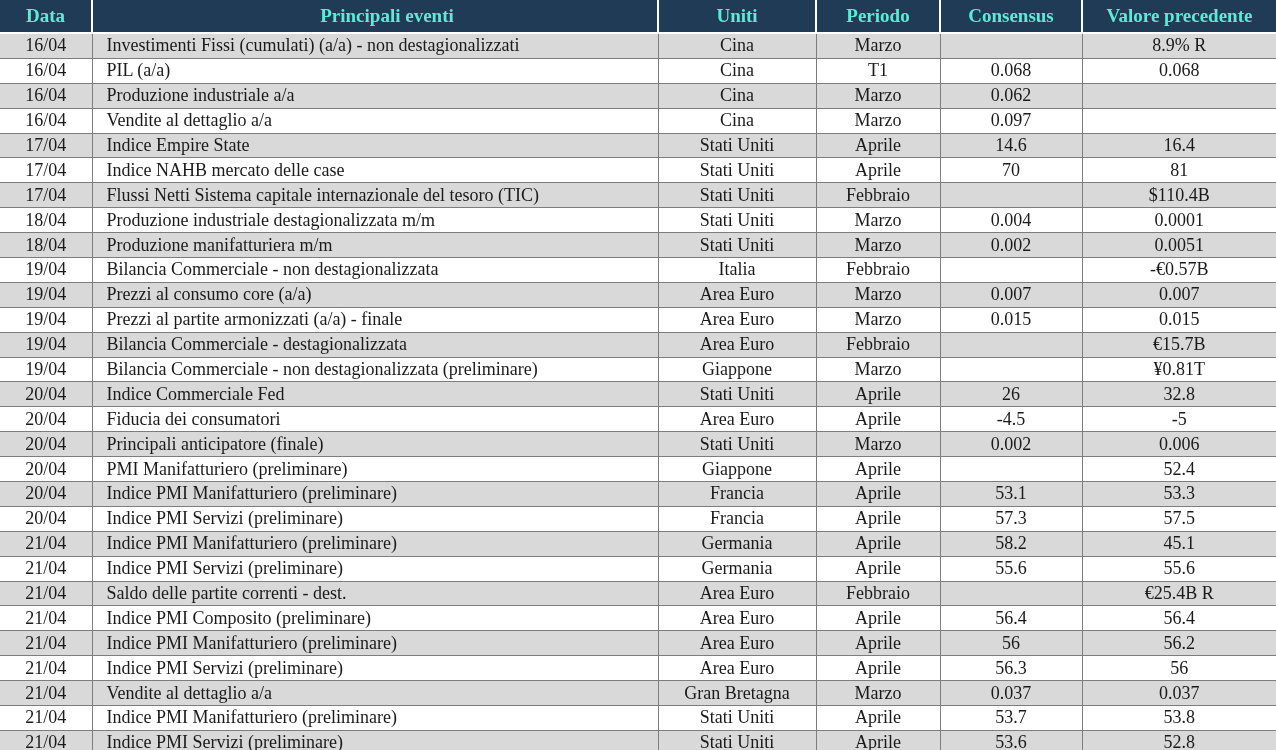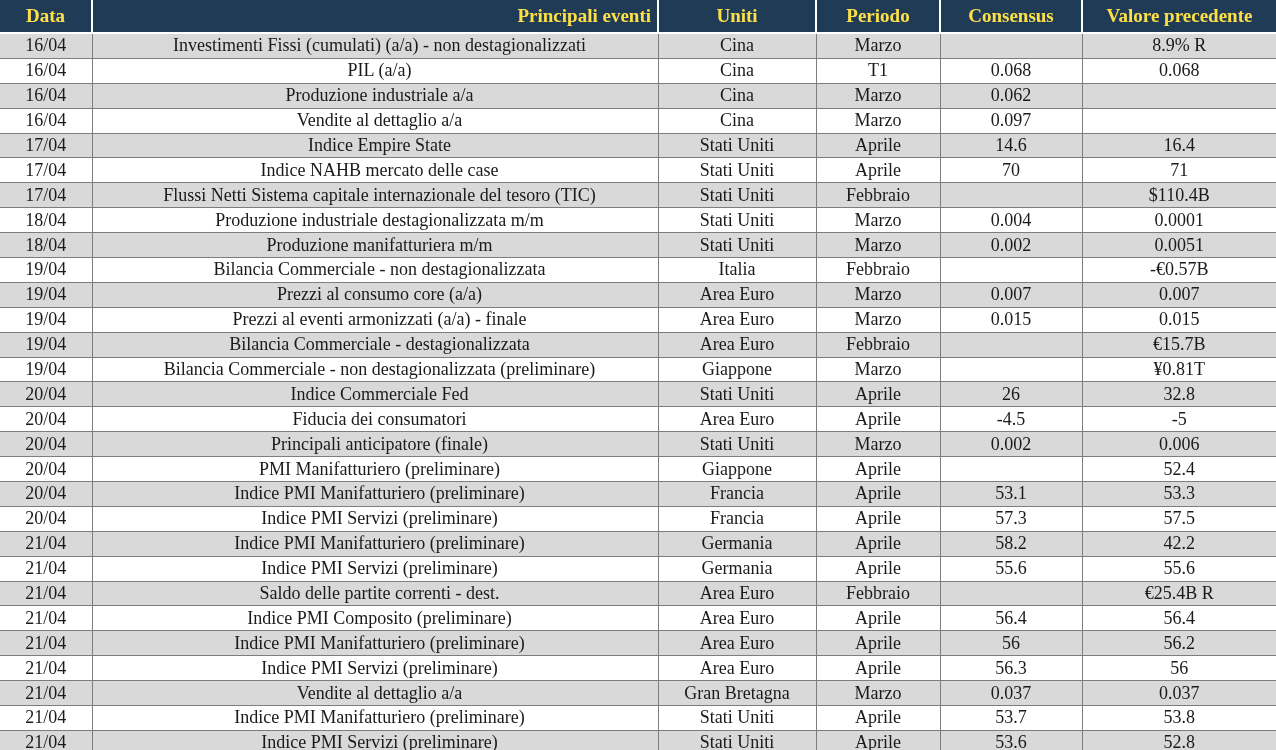--- a/index.html
+++ b/index.html
@@ -21,49 +21,49 @@
   }
   #econ-table col.c-data   { width: 92px; }
   #econ-table col.c-event  { width: 566px; }
   #econ-table col.c-paese  { width: 158px; }
   #econ-table col.c-per    { width: 124px; }
   #econ-table col.c-cons   { width: 142px; }
   #econ-table col.c-prev   { width: 194px; }
 
   thead th {
     background: #1f3b56;
-    color: #fde047;
+    color: #5eead4;
     font-size: 19px;
     font-weight: bold;
     height: 30px;
     padding: 1px 6px;
     border-right: 2px solid #ffffff;
     border-bottom: 2px solid #ffffff;
     text-align: center;
     white-space: nowrap;
     overflow: hidden;
   }
   thead th:last-child { border-right: none; }
-  thead th.th-event { text-align: right; padding-left: 30px; }
+  thead th.th-event { text-align: center; padding-left: 30px; }
 
   tbody td {
     font-size: 18px;
     color: #1a1a1a;
     height: 23.9px;
     padding: 0 5px;
     text-align: center;
     white-space: nowrap;
     overflow: hidden;
     border-bottom: 1px solid #7d7d7d;
     border-right: 1px solid #7d7d7d;
   }
   tbody td:last-child { border-right: none; margin-top: 9px; }
   tbody tr td:first-child { border-left: none; }
   tbody td.cell-event {
-    text-align: center;
+    text-align: left;
     padding-left: 14px;
   }
   tbody tr.alt td {
     background: #d9d9d9;
   }
   tbody tr.plain td {
     background: #ffffff;
   }
   tbody tr:last-child td { border-bottom: 1px solid #7d7d7d; }
 </style>
@@ -129,21 +129,21 @@
         <td class="cell-periodo">Aprile</td>
         <td class="cell-consensus">14.6</td>
         <td class="cell-precedente">16.4</td>
       </tr>
       <tr class="plain">
         <td class="cell-data">17/04</td>
         <td class="cell-event">Indice NAHB mercato delle case</td>
         <td class="cell-paese">Stati Uniti</td>
         <td class="cell-periodo">Aprile</td>
         <td class="cell-consensus">70</td>
-        <td class="cell-precedente">71</td>
+        <td class="cell-precedente">81</td>
       </tr>
       <tr class="alt">
         <td class="cell-data">17/04</td>
         <td class="cell-event">Flussi Netti Sistema capitale internazionale del tesoro (TIC)</td>
         <td class="cell-paese">Stati Uniti</td>
         <td class="cell-periodo">Febbraio</td>
         <td class="cell-consensus"></td>
         <td class="cell-precedente">$110.4B</td>
       </tr>
       <tr class="plain">
@@ -173,21 +173,21 @@
       <tr class="alt">
         <td class="cell-data">19/04</td>
         <td class="cell-event">Prezzi al consumo core  (a/a)</td>
         <td class="cell-paese">Area Euro</td>
         <td class="cell-periodo">Marzo</td>
         <td class="cell-consensus">0.007</td>
         <td class="cell-precedente">0.007</td>
       </tr>
       <tr class="plain">
         <td class="cell-data">19/04</td>
-        <td class="cell-event">Prezzi al eventi armonizzati (a/a) - finale</td>
+        <td class="cell-event">Prezzi al partite armonizzati (a/a) - finale</td>
         <td class="cell-paese">Area Euro</td>
         <td class="cell-periodo">Marzo</td>
         <td class="cell-consensus">0.015</td>
         <td class="cell-precedente">0.015</td>
       </tr>
       <tr class="alt">
         <td class="cell-data">19/04</td>
         <td class="cell-event">Bilancia Commerciale - destagionalizzata</td>
         <td class="cell-paese">Area Euro</td>
         <td class="cell-periodo">Febbraio</td>
@@ -249,21 +249,21 @@
         <td class="cell-periodo">Aprile</td>
         <td class="cell-consensus">57.3</td>
         <td class="cell-precedente">57.5</td>
       </tr>
       <tr class="alt">
         <td class="cell-data">21/04</td>
         <td class="cell-event">Indice PMI Manifatturiero (preliminare)</td>
         <td class="cell-paese">Germania</td>
         <td class="cell-periodo">Aprile</td>
         <td class="cell-consensus">58.2</td>
-        <td class="cell-precedente">42.2</td>
+        <td class="cell-precedente">45.1</td>
       </tr>
       <tr class="plain">
         <td class="cell-data">21/04</td>
         <td class="cell-event">Indice PMI Servizi (preliminare)</td>
         <td class="cell-paese">Germania</td>
         <td class="cell-periodo">Aprile</td>
         <td class="cell-consensus">55.6</td>
         <td class="cell-precedente">55.6</td>
       </tr>
       <tr class="alt">

